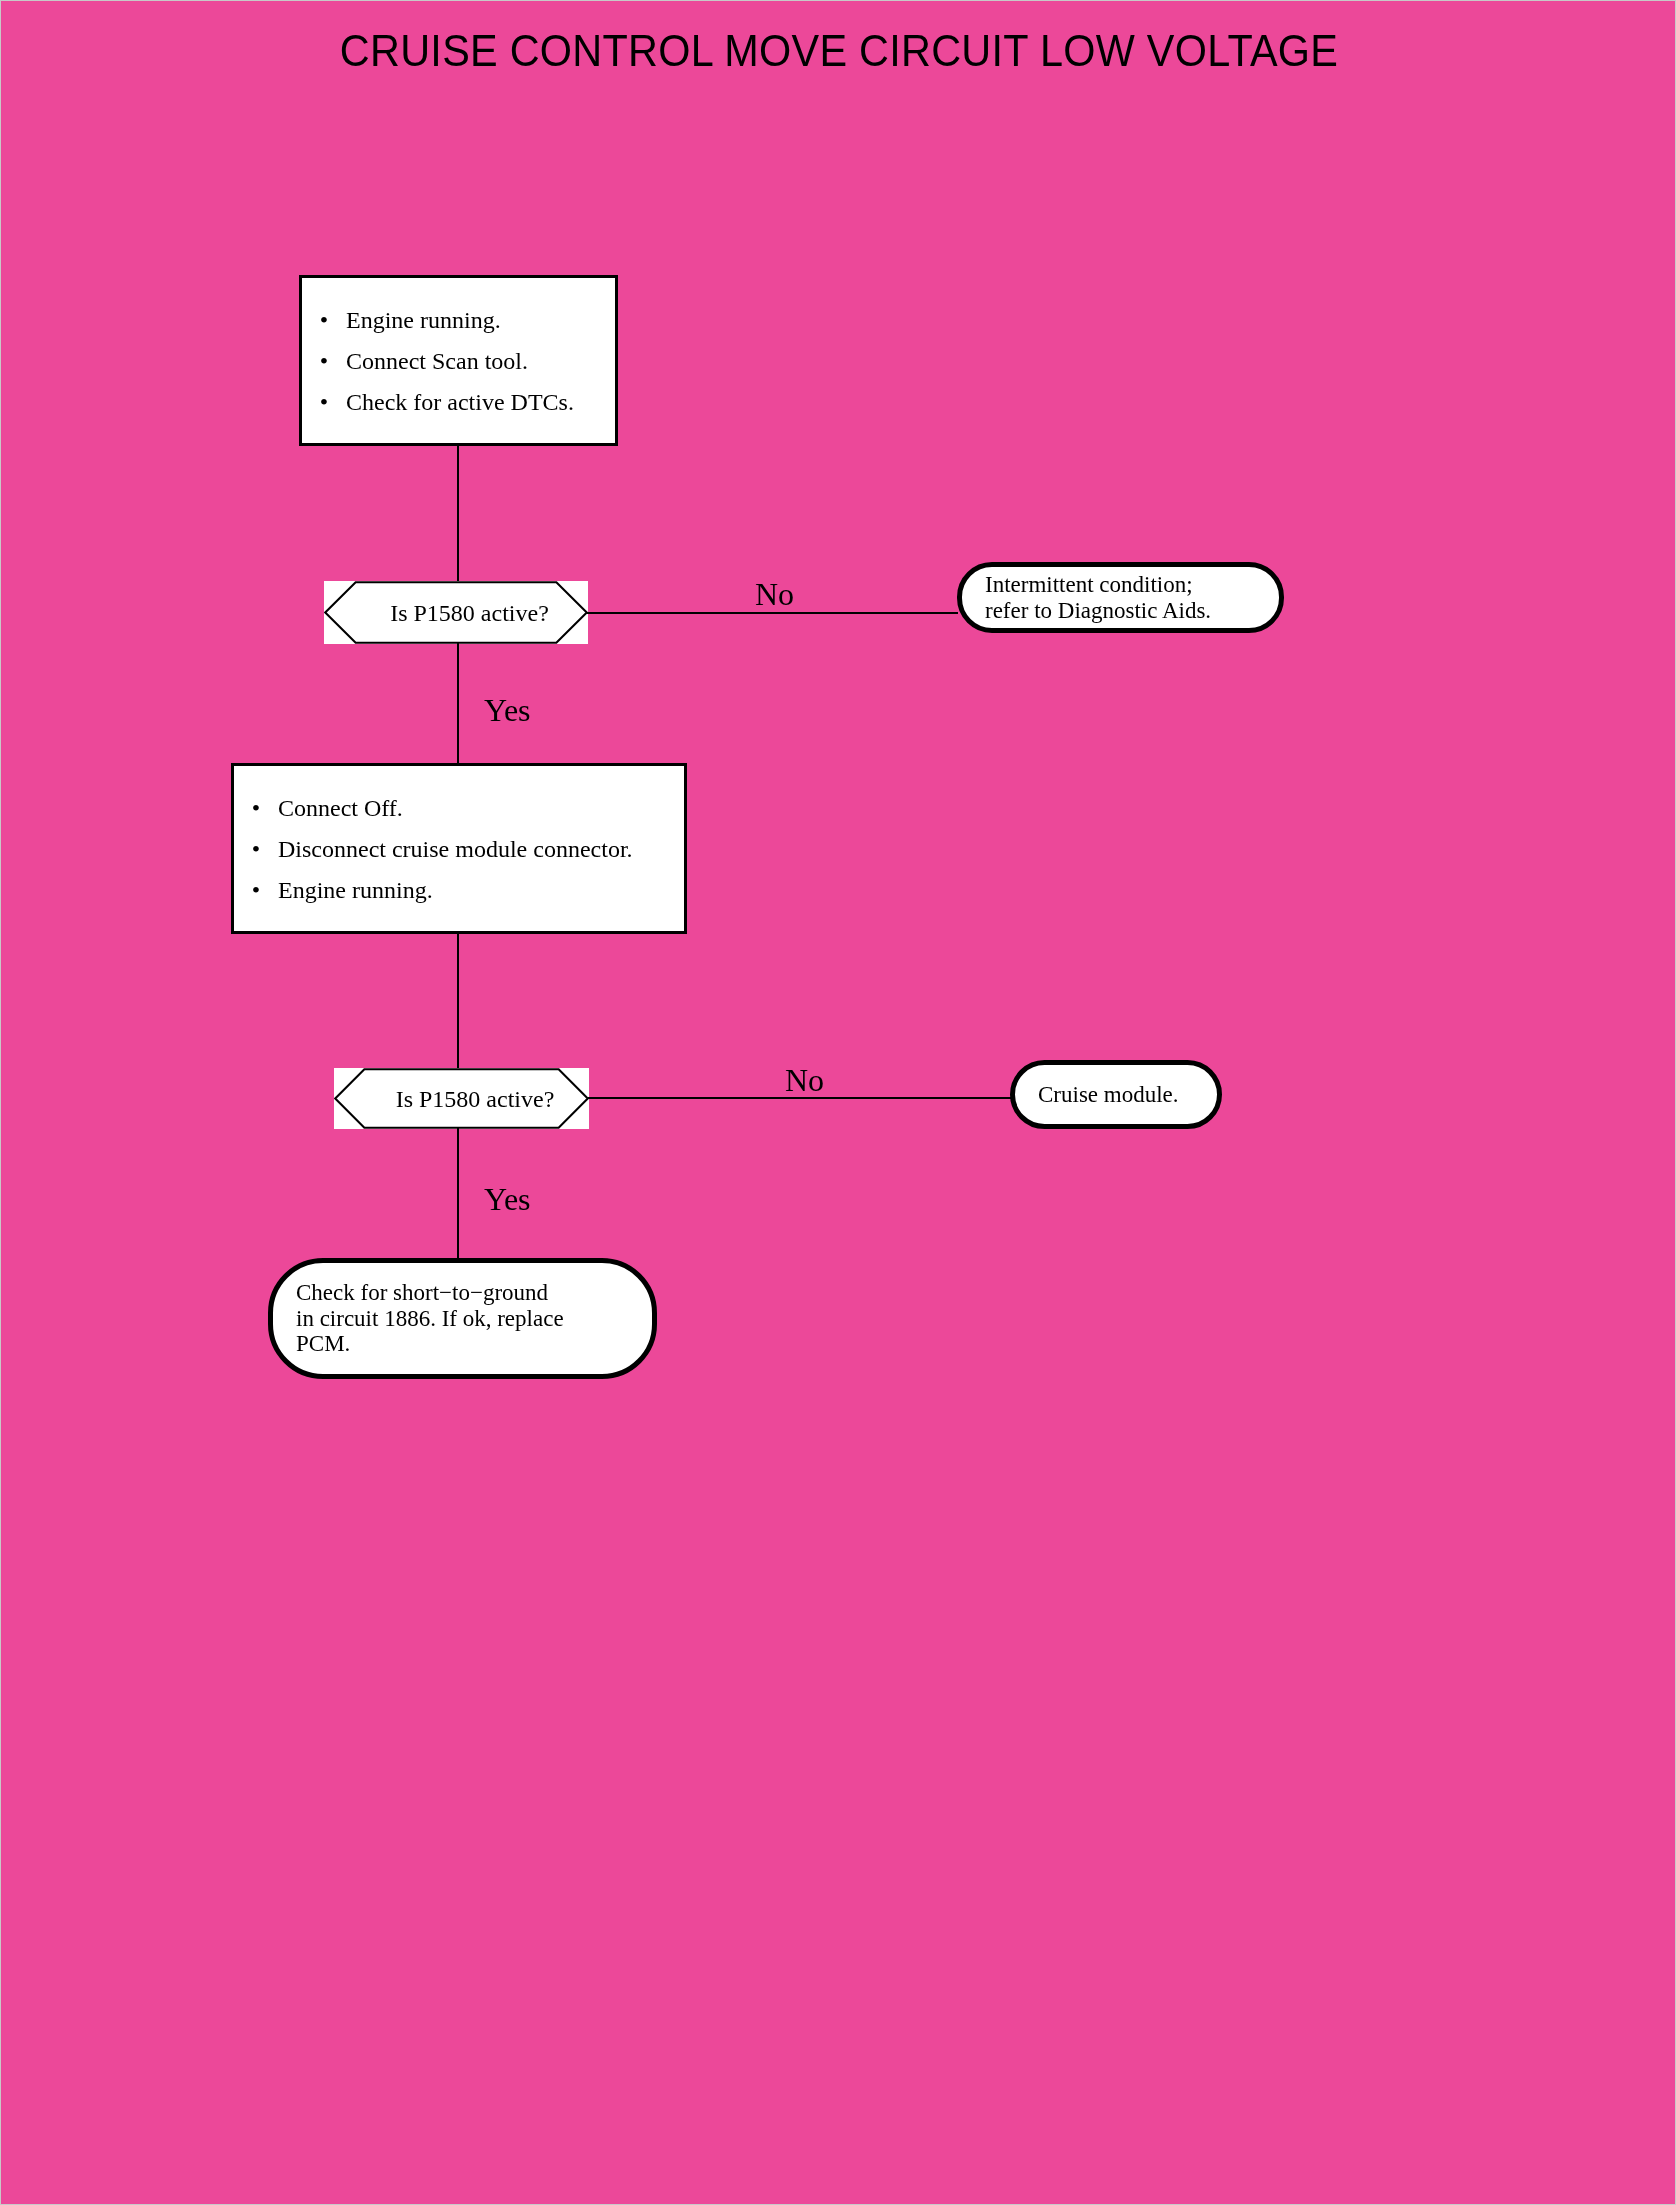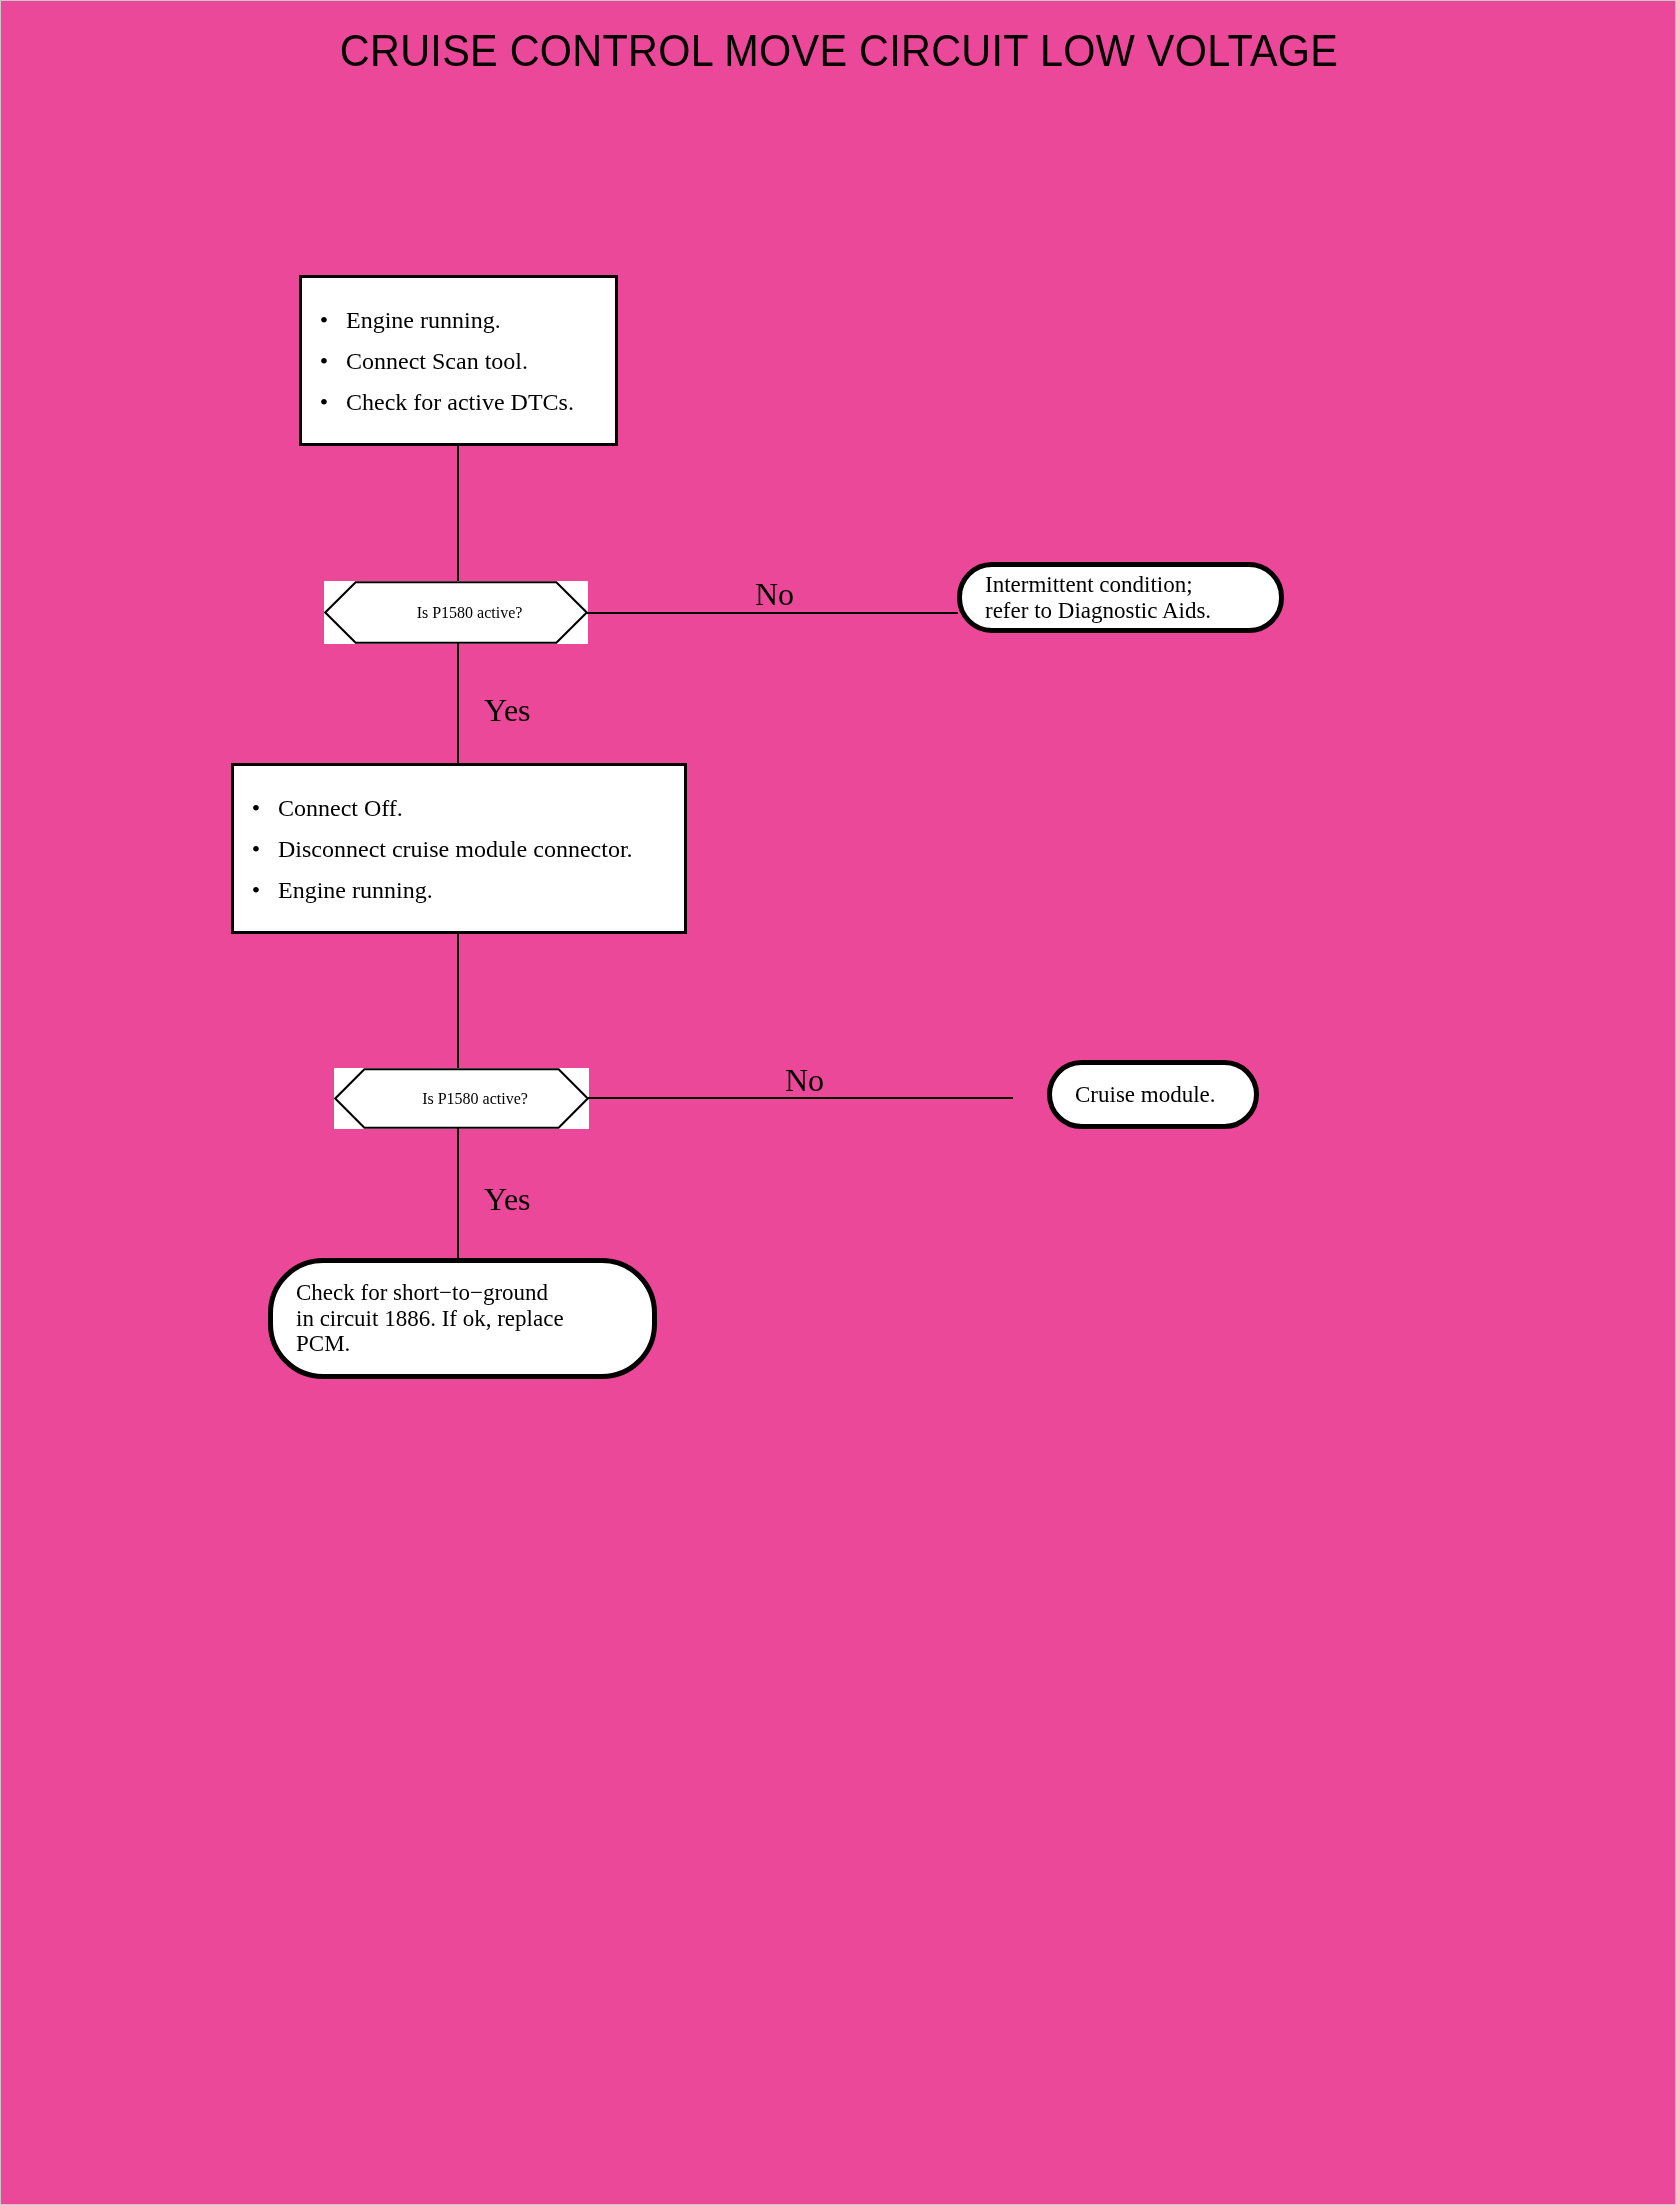--- a/index.html
+++ b/index.html
@@ -78,21 +78,21 @@
     position: absolute;
     left: 0;
     top: 0;
     width: 100%;
     height: 100%;
     display: block;
   }
   .decision .dec-label {
     position: relative;
     z-index: 2;
-    font-size: 16px;
+    font-size: 24px;
     line-height: 1;
     white-space: nowrap;
     margin-left: 27px;
   }
   
   .terminator {
     border: 5.5px solid #000000;
     display: flex;
     align-items: center;
   }
@@ -185,21 +185,21 @@
   <div class="node decision" style="left:333px; top:1067px; width:255px; height:61px;">
     <svg viewBox="0 0 420 100" preserveAspectRatio="none">
       <polygon points="2,50 50,2 370,2 418,50 370,98 50,98" fill="#ffffff" stroke="#000000" stroke-width="3.5"></polygon>
     </svg>
     <span class="dec-label">Is P1580 active?</span>
   </div>
 
   <div class="hline" style="left:587px; top:1096px; width:425px;"></div>
   <div class="edge-label" style="left:784px; top:1063px;">No</div>
 
-  <div class="node terminator" style="left:1046px; top:1059px; width:212px; height:69px; border-radius:35px;">
+  <div class="node terminator" style="left:1009px; top:1059px; width:212px; height:69px; border-radius:35px;">
     <div class="term-text">
       <span class="tline">Cruise module.</span>
     </div>
   </div>
 
   <div class="vline" style="left:456px; top:1126px; height:133px;"></div>
   <div class="edge-label" style="left:483px; top:1182px;">Yes</div>
 
   <div class="node terminator" style="left:267px; top:1257px; width:389px; height:121px; border-radius:55px;">
     <div class="term-text">

